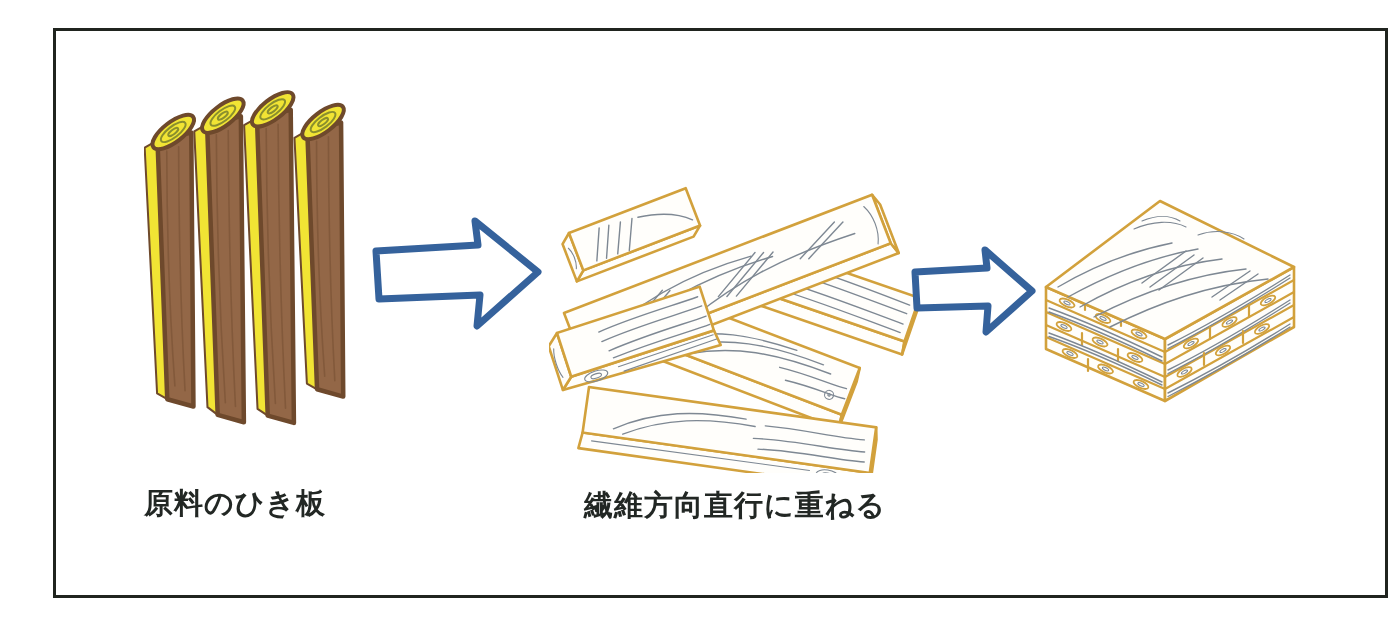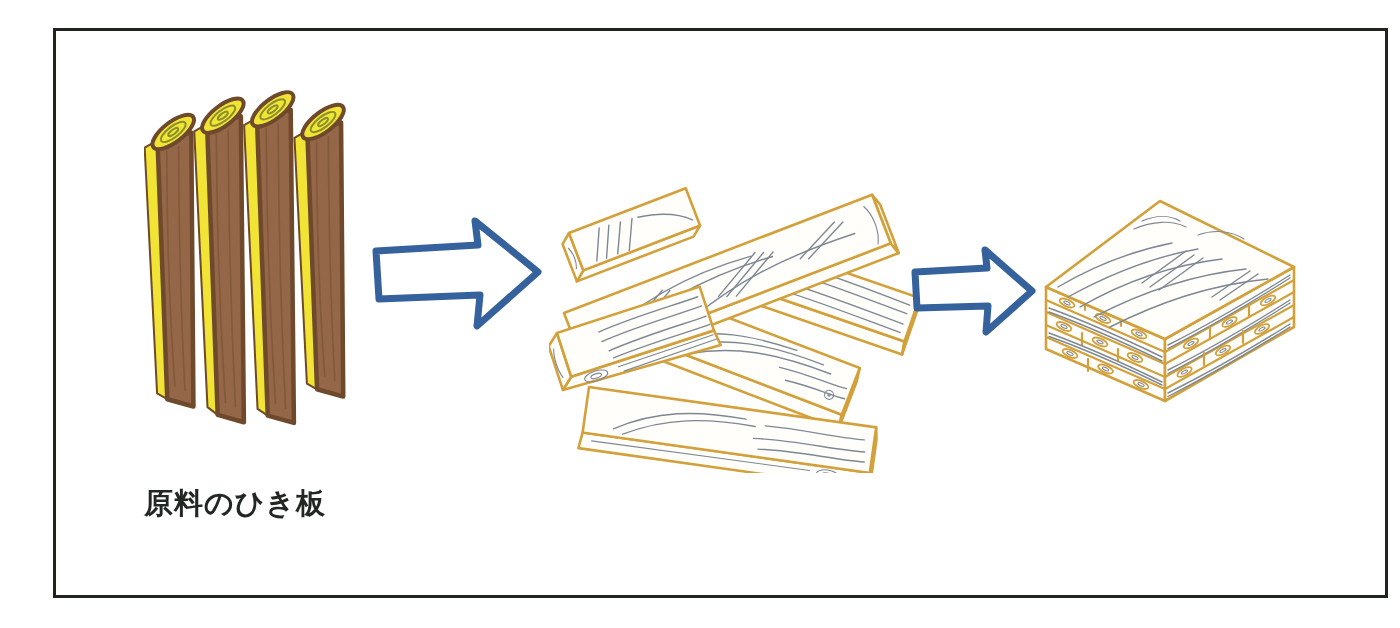--- a/index.html
+++ b/index.html
@@ -286,15 +286,16 @@
           <path class="grain" d="M190,110 L228,84"></path>
           <path class="grain" d="M198,113 L236,87"></path>
           <path class="grain2" d="M120,34 C134,28 148,28 158,34"></path>
           <path class="grain2" d="M112,42 C130,34 150,33 164,40"></path>
           <path class="grain2" d="M176,48 C192,42 210,44 222,52"></path>
         </g>
       </g>
     </svg>
 
     <div class="step-label label-1">原料のひき板</div>
+    <div class="step-label label-2">繊維方向直行に重ねる</div>
 
   </div>
 </div>
 
 </body></html>

